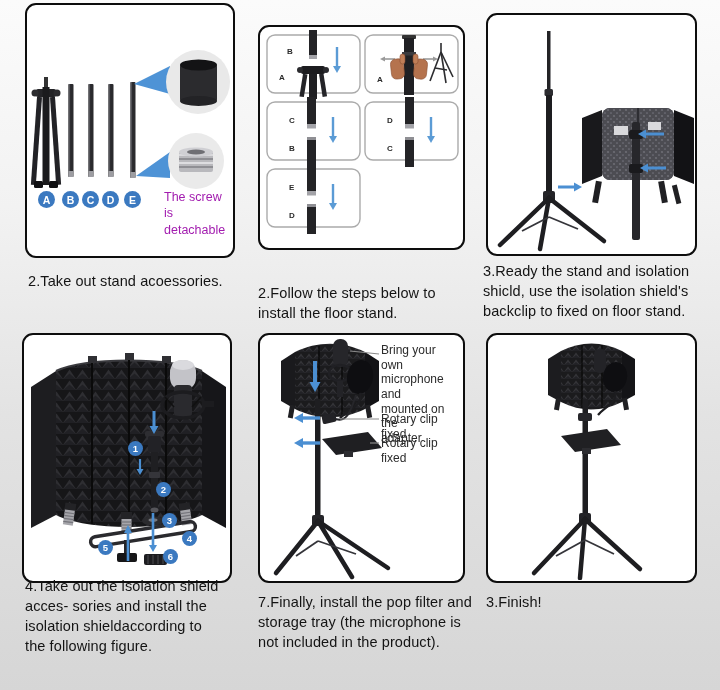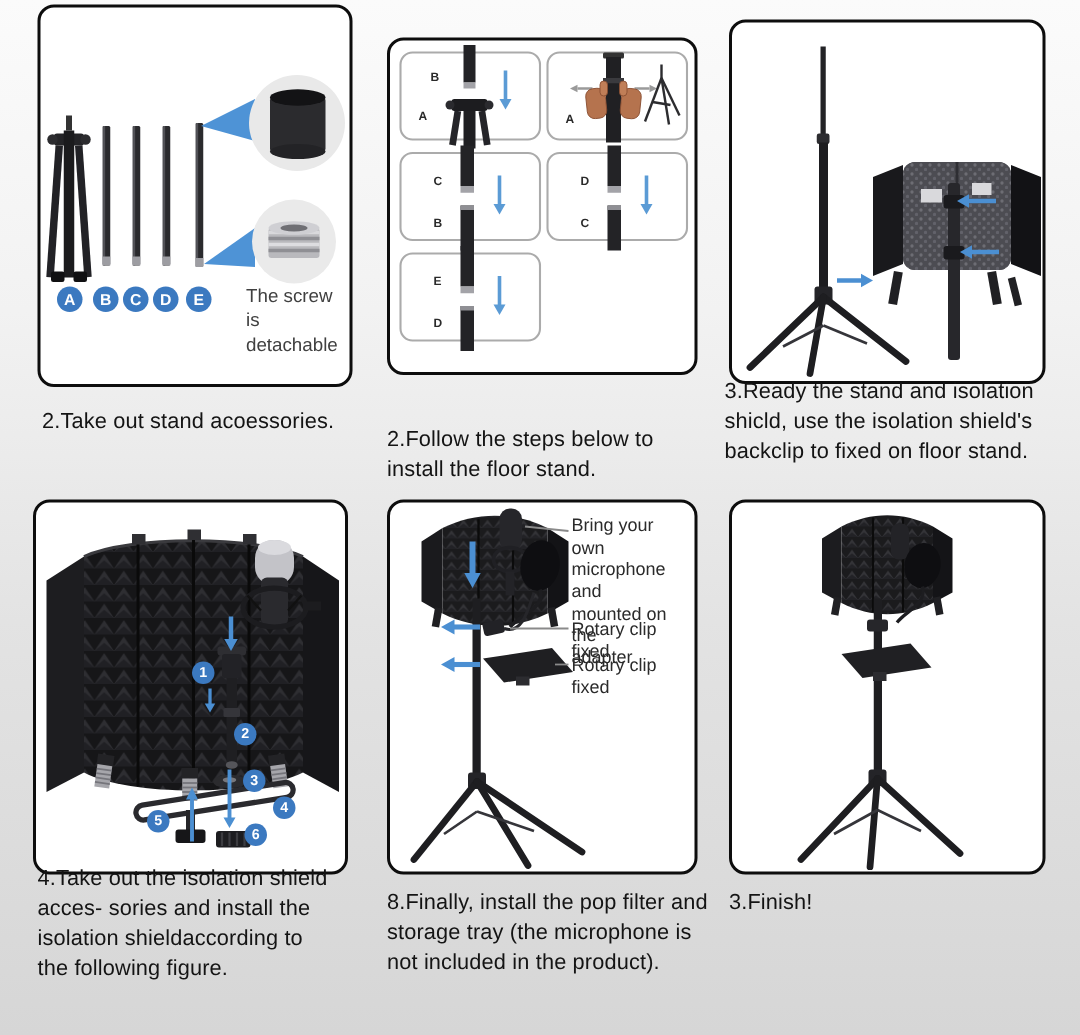--- a/index.html
+++ b/index.html
@@ -22,21 +22,21 @@
     position:absolute; width:17px; height:17px; border-radius:50%;
     background:#3b79c0; color:#fff; font-weight:bold; font-size:10.5px;
     display:flex; align-items:center; justify-content:center;
   }
   .badge.small { width:15px; height:15px; font-size:9.5px; }
   .p2label {
     position:absolute; font-size:8px; font-weight:bold; color:#2a2a2a;
   }
   .note1 {
     position:absolute; left:137px; top:184px; width:68px;
-    font-size:12.5px; line-height:1.3; color:#404040; white-space:pre-line;
+    font-size:12.5px; line-height:1.3; color:#a21caf; white-space:pre-line;
   }
   .note5 {
     position:absolute; font-size:12px; line-height:1.22; color:#2b2b2b;
     white-space:pre-line;
   }
 </style>
 </head>
 <body>
 
 <svg width="0" height="0" style="position:absolute" aria-hidden="true">
@@ -475,23 +475,23 @@
         <line x1="97" y1="205" x2="68" y2="221"></line>
         <line x1="97" y1="205" x2="126" y2="219"></line>
       </g>
     </g>
   </svg>
 </div>
 
 <div class="caption" style="left:28px;top:271px;width:222px">2.Take out stand acoessories.</div>
 <div class="caption" style="left:258px;top:283px;width:212px">2.Follow the steps below to
  install the floor stand.</div>
-<div class="caption" style="left:483px;top:251px;width:234px">3.Ready the stand and isolation
+<div class="caption" style="left:483px;top:261px;width:234px">3.Ready the stand and isolation
 shicld, use the isolation shield's
 backclip to fixed on floor stand.</div>
 <div class="caption" style="left:25px;top:576px;width:228px">4.Take out the isolation shield
 acces- sories and install the
 isolation shieldaccording to
 the following figure.</div>
-<div class="caption" style="left:258px;top:592px;width:222px">8.Finally, install the pop filter and
+<div class="caption" style="left:258px;top:592px;width:222px">7.Finally, install the pop filter and
 storage tray (the microphone is
 not included in the product).</div>
 <div class="caption" style="left:486px;top:592px;width:200px">3.Finish!</div>
 
 </body></html>

